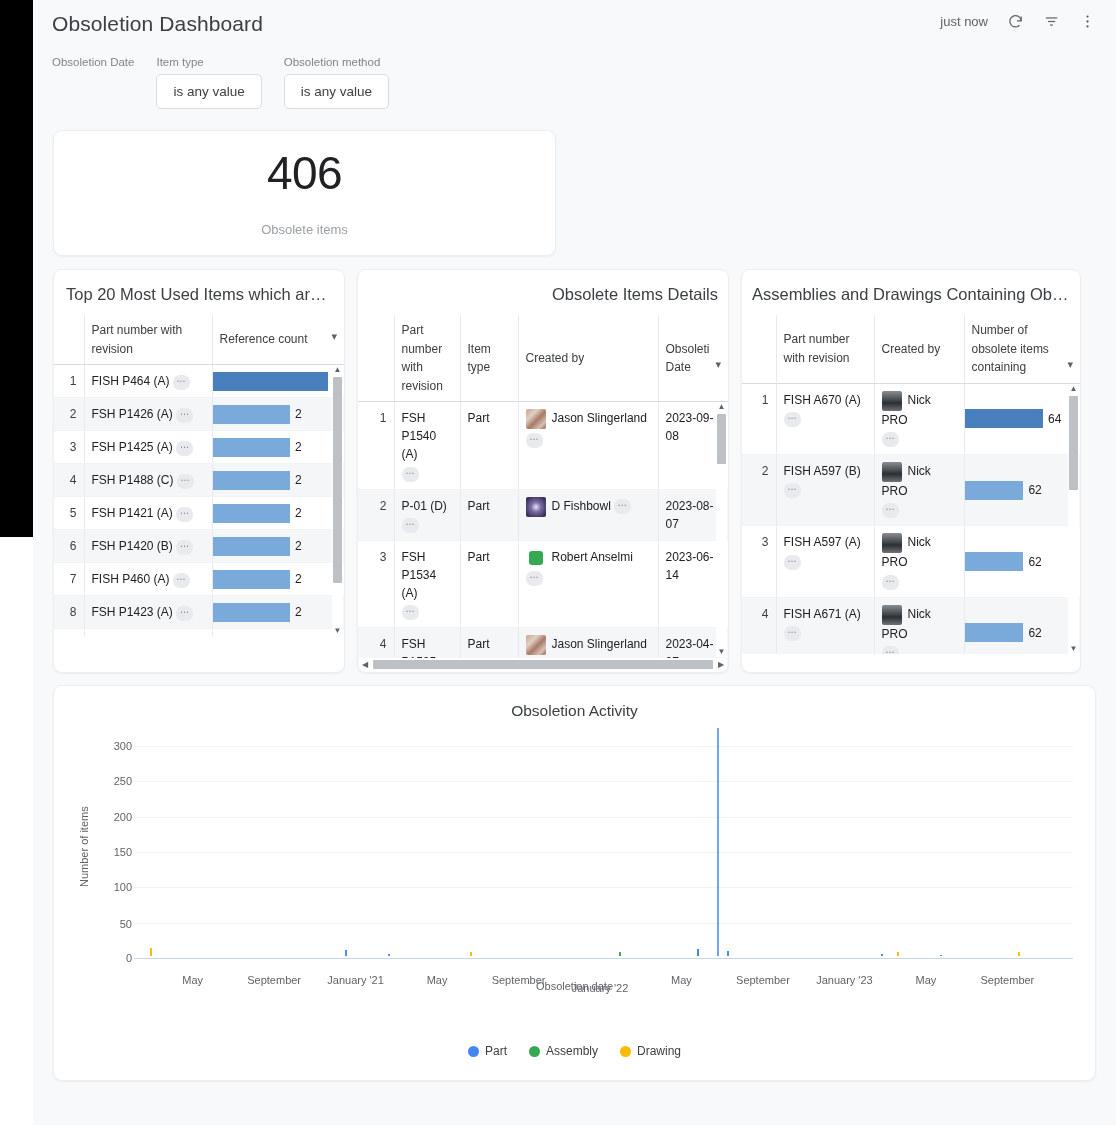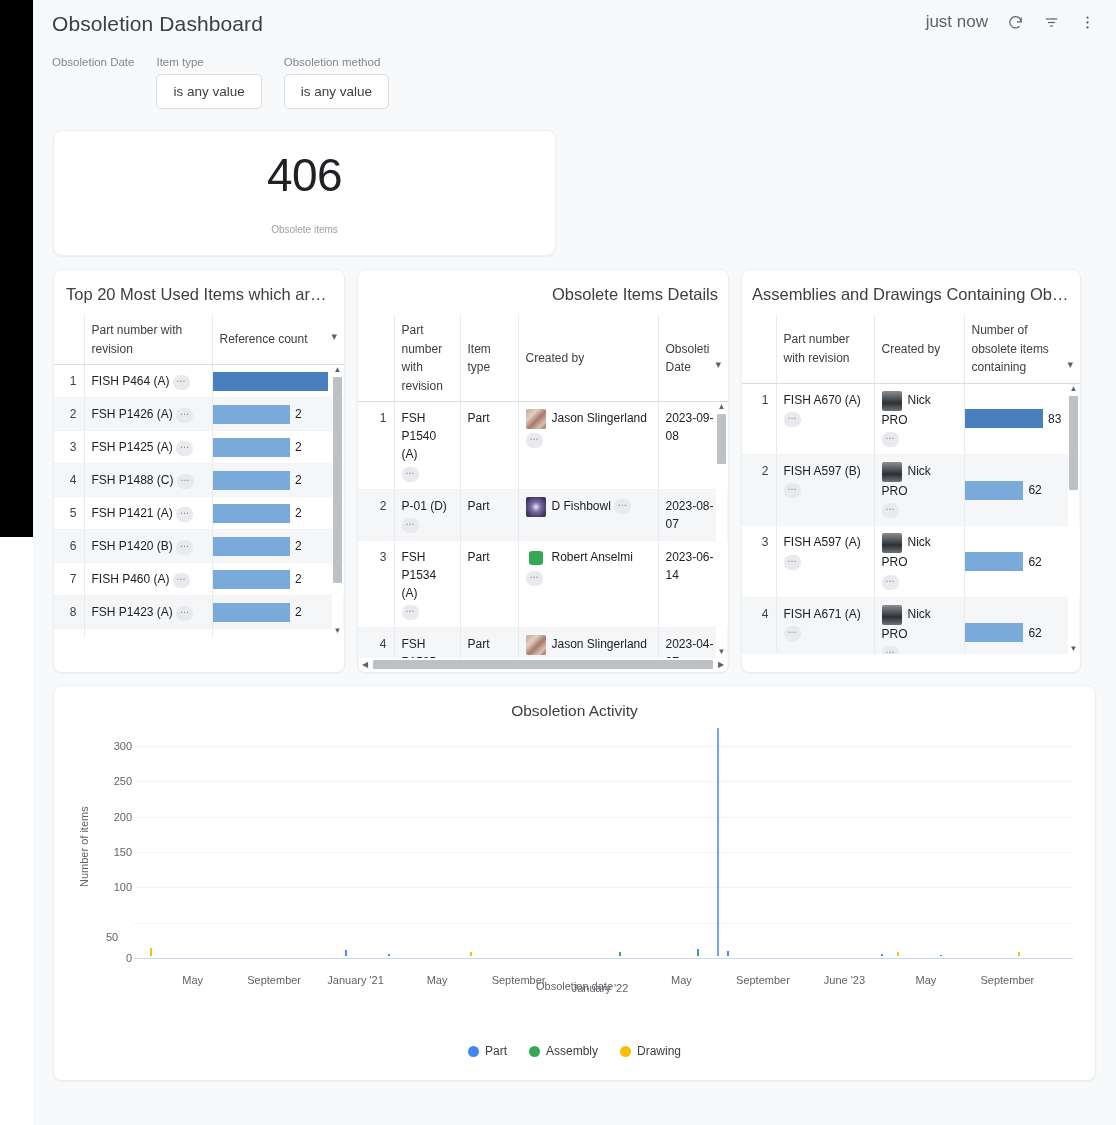--- a/index.html
+++ b/index.html
@@ -13,21 +13,21 @@
     position:relative;
   }
   .black-strip{position:absolute;left:0;top:0;width:33px;height:537px;background:#000;z-index:50;}
   .page{position:absolute;left:33px;top:0;width:1083px;height:1125px;background:#f8f9fa;}
   .page-inner{position:relative;width:1083px;min-height:1125px;background:#f8f9fa;}
 
   
   .dash-header{height:46px;position:relative;padding:12px 0 0 19px;}
   .dash-title{font-size:21px;color:#3c4043;letter-spacing:.1px;font-weight:400;}
   .header-right{position:absolute;right:20px;top:12px;display:flex;align-items:center;gap:18px;}
-  .just-now{font-size:17px;color:#5f6368;}
+  .just-now{font-size:13px;color:#5f6368;}
   .hicon{width:18px;height:18px;color:#5f6368;display:flex;align-items:center;justify-content:center;cursor:pointer;}
   .hicon svg{display:block;}
 
   
   .filters{display:flex;gap:22px;padding:10px 0 0 19px;}
   .filter-label{font-size:11.5px;color:#80868b;margin-bottom:6px;}
   .filter-chip{
     border:1px solid #dadce0;border-radius:5px;background:#fff;
     font-size:13.5px;color:#3c4043;padding:9px 16px;white-space:nowrap;cursor:pointer;
   }
@@ -36,21 +36,21 @@
   
   .scorecards{display:flex;gap:12px;padding:21px 20px 0 20px;}
   .scorecard{
     background:#fff;border:1px solid #eceff1;border-radius:9px;
     box-shadow:0 1px 2px rgba(60,64,67,.07);
     height:126px;display:flex;flex-direction:column;align-items:center;justify-content:center;
   }
   .scorecard.s1{width:503px;}
   .scorecard.s2{width:503px;}
   .sc-value{font-size:46px;color:#202124;line-height:1;font-weight:400;letter-spacing:-.5px;}
-  .sc-label{font-size:10px;color:#9aa0a6;margin-top:26px;}
+  .sc-label{font-size:13px;color:#9aa0a6;margin-top:26px;}
 
   
   .tables-row{display:flex;gap:12px;padding:13px 20px 0 20px;align-items:flex-start;}
   .panel{
     background:#fff;border:1px solid #eceff1;border-radius:9px;
     box-shadow:0 1px 2px rgba(60,64,67,.07);
     overflow:hidden;position:relative;
   }
   .panel-title{
     text-align:right;font-size:16.5px;color:#3c4043;padding:15px 10px 11px;
@@ -418,21 +418,21 @@
                 <col>
               </colgroup>
           <tbody>
                 <tr>
                   <td class="idx">1</td>
                   <td>FISH A670 (A)<br><span class="ell blk">⋯</span></td>
                   <td class="namecell"><span class="avatar av-nick"></span><span>Nick PRO</span><br><span class="ell blk">⋯</span></td>
                   <td class="barcell">
                     <div class="barwrap">
                       <div class="bar" style="width:68%;background:#4a7fbd"></div>
-                      <span class="barnum">83</span>
+                      <span class="barnum">64</span>
                     </div>
                   </td>
                 </tr>
                 <tr class="alt">
                   <td class="idx">2</td>
                   <td>FISH A597 (B)<br><span class="ell blk">⋯</span></td>
                   <td class="namecell"><span class="avatar av-nick"></span><span>Nick PRO</span><br><span class="ell blk">⋯</span></td>
                   <td class="barcell">
                     <div class="barwrap">
                       <div class="bar" style="width:51%;background:#79aada"></div>
@@ -474,21 +474,21 @@
     </div>
 
   </div>
 
   <div class="chart-panel">
     <div class="chart-title">Obsoletion Activity</div>
     <div class="plot">
       <div class="ylabel">Number of items</div>
       <div class="yticks" id="yticks">
             <div class="ytick" style="top: 226px;">0</div>
-            <div class="ytick" style="top: 205px; text-align: center;">50</div>
+            <div class="ytick" style="top: 192px;">50</div>
             <div class="ytick" style="top: 155.333px;">100</div>
             <div class="ytick" style="top: 120px;">150</div>
             <div class="ytick" style="top: 84.6667px;">200</div>
             <div class="ytick" style="top: 49.3333px;">250</div>
             <div class="ytick" style="top: 14px;">300</div>
           </div>
       <div class="grid" id="grid">
             <div class="gline" style="top: 190.667px;"></div>
             <div class="gline" style="top: 155.333px;"></div>
             <div class="gline" style="top: 120px;"></div>
@@ -515,21 +515,21 @@
           </div>
       <div id="xticks">
             <div class="xtick" style="left: 138.66px; top: 242px;">May</div>
             <div class="xtick" style="left: 220.132px; top: 242px;">September</div>
             <div class="xtick" style="left: 301.603px; top: 242px;">January '21</div>
             <div class="xtick" style="left: 383.075px; top: 242px;">May</div>
             <div class="xtick" style="left: 464.547px; top: 242px;">September</div>
             <div class="xtick" style="left: 546.019px; top: 250px;">January '22</div>
             <div class="xtick" style="left: 627.491px; top: 242px;">May</div>
             <div class="xtick" style="left: 708.963px; top: 242px;">September</div>
-            <div class="xtick" style="left: 790.435px; top: 242px;">June '23</div>
+            <div class="xtick" style="left: 790.435px; top: 242px;">January '23</div>
             <div class="xtick" style="left: 871.906px; top: 242px;">May</div>
             <div class="xtick" style="left: 953.378px; top: 242px;">September</div>
           </div>
       <div class="xlabel" style="bottom:88px">Obsoletion date</div>
       <div class="legend">
         <span class="lg">
           <span class="dot" id="d0" style="background: rgb(66, 133, 244);"></span>
           <span>Part</span>
         </span>
         <span class="lg">

